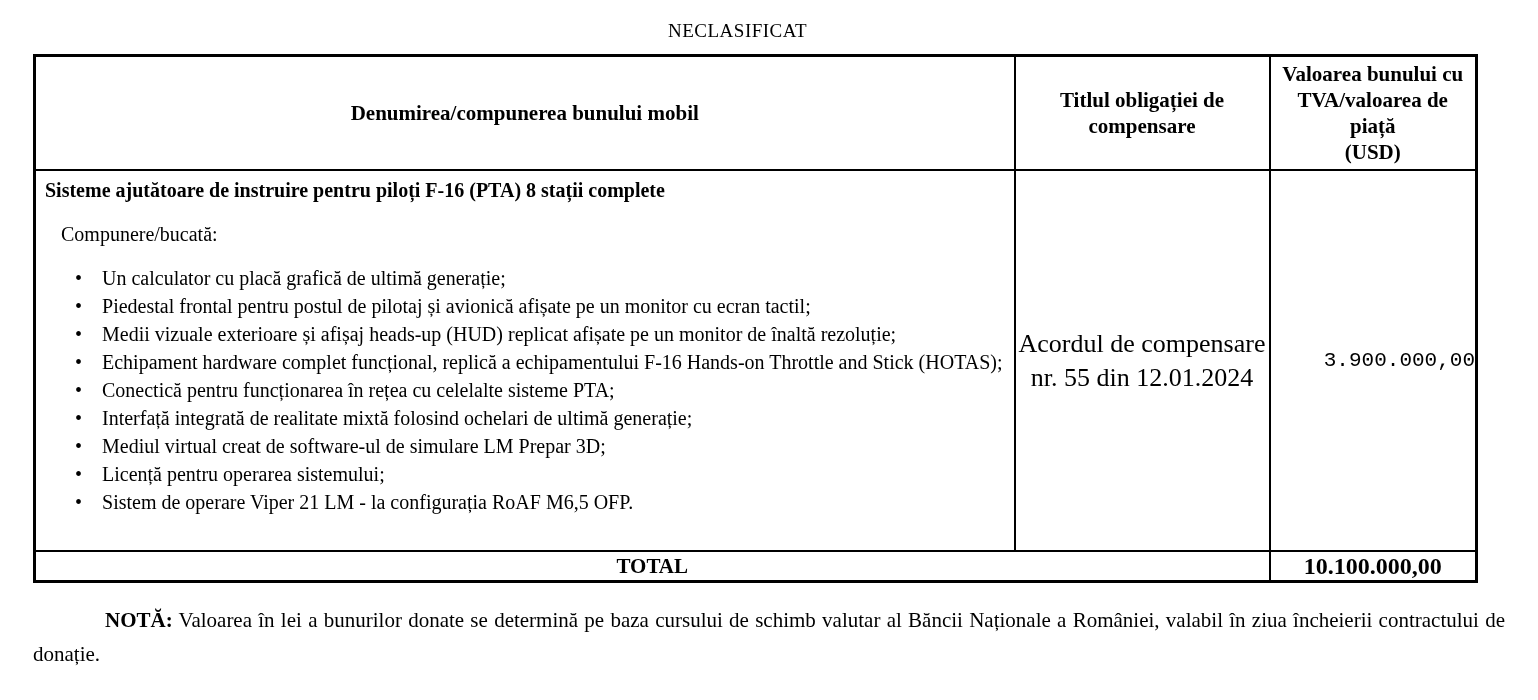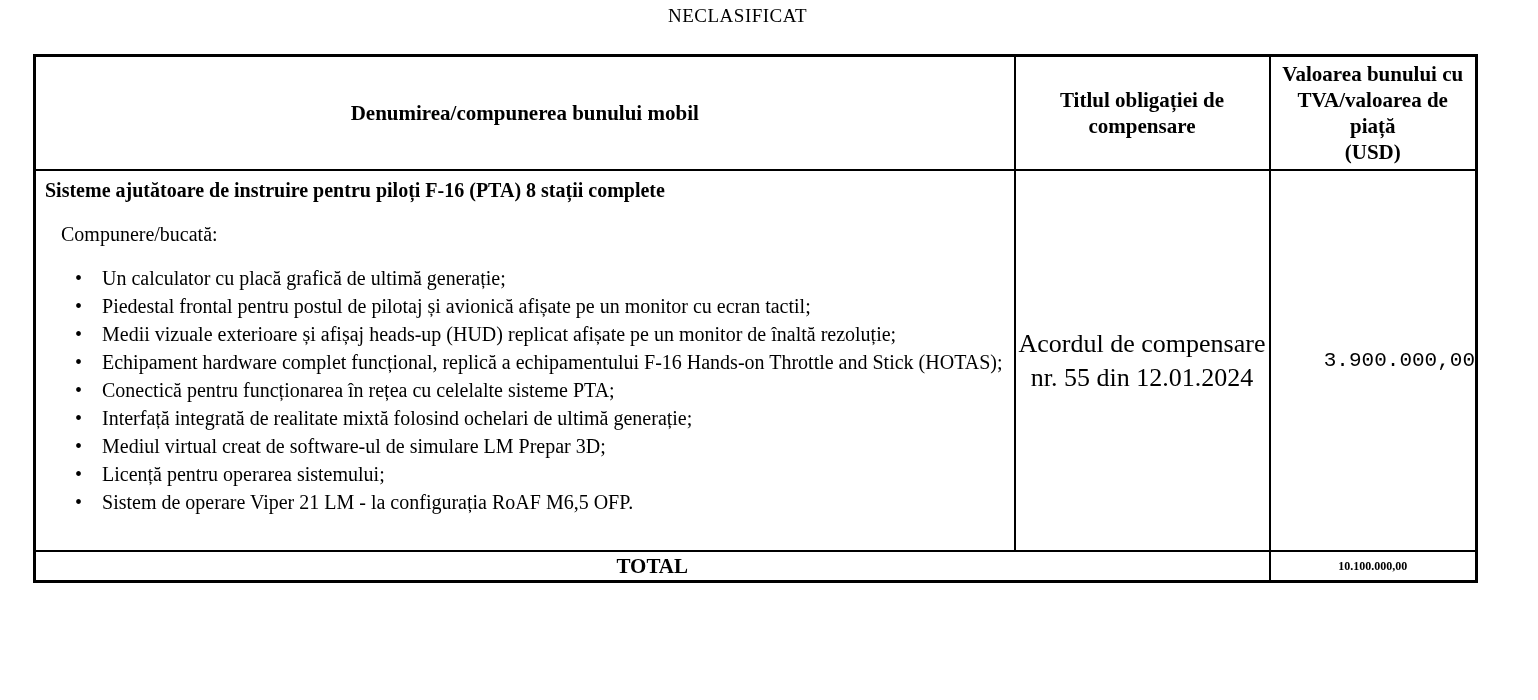--- a/index.html
+++ b/index.html
@@ -12,21 +12,21 @@
     width: 1538px;
     height: 700px;
     background: #ffffff;
     color: #000000;
     font-family: "Liberation Serif", "DejaVu Serif", serif;
     overflow: hidden;
   }
   .classification {
     box-sizing: border-box;
     width: 1475px;            
-    padding-top: 5px;
+    padding-top: 20px;
     height: 54px;
     text-align: center;
     font-size: 19px;
     letter-spacing: 0.5px;
   }
   table.doc-table {
     margin-left: 33px;
     width: 1442px;
     border-collapse: collapse;
     table-layout: fixed;
@@ -81,21 +81,21 @@
     text-align: right;
     font-size: 21px;
     font-family: Liberation Mono, monospace;
   }
   tr.total-row td {
     height: 28px;
     font-weight: bold;
     text-align: center;
   }
   td.total-label-cell { font-size: 21px; }
-  td.total-value-cell { font-size: 12px; }
+  td.total-value-cell { font-size: 24px; }
   .note {
     margin: 20px 0 0 33px;
     width: 1472px;
     font-size: 21px;
     line-height: 34px;
     text-align: justify;
     text-indent: 72px;
   }
   .note b { font-weight: bold; }
 </style>
@@ -141,14 +141,18 @@
 nr. 55 din 12.01.2024</td>
         <td class="value-cell">3.900.000,00</td>
       </tr>
       <tr class="total-row">
         <td class="total-label-cell" colspan="2">TOTAL</td>
         <td class="total-value-cell">10.100.000,00</td>
       </tr>
     </tbody>
   </table>
 
+  <p class="note">
+    <b>NOTĂ:</b>
+    <span>Valoarea în lei a bunurilor donate se determină pe baza cursului de schimb valutar al Băncii Naționale a României, valabil în ziua încheierii contractului de donație.</span>
+  </p>
 
 </div>
 
 </body></html>

